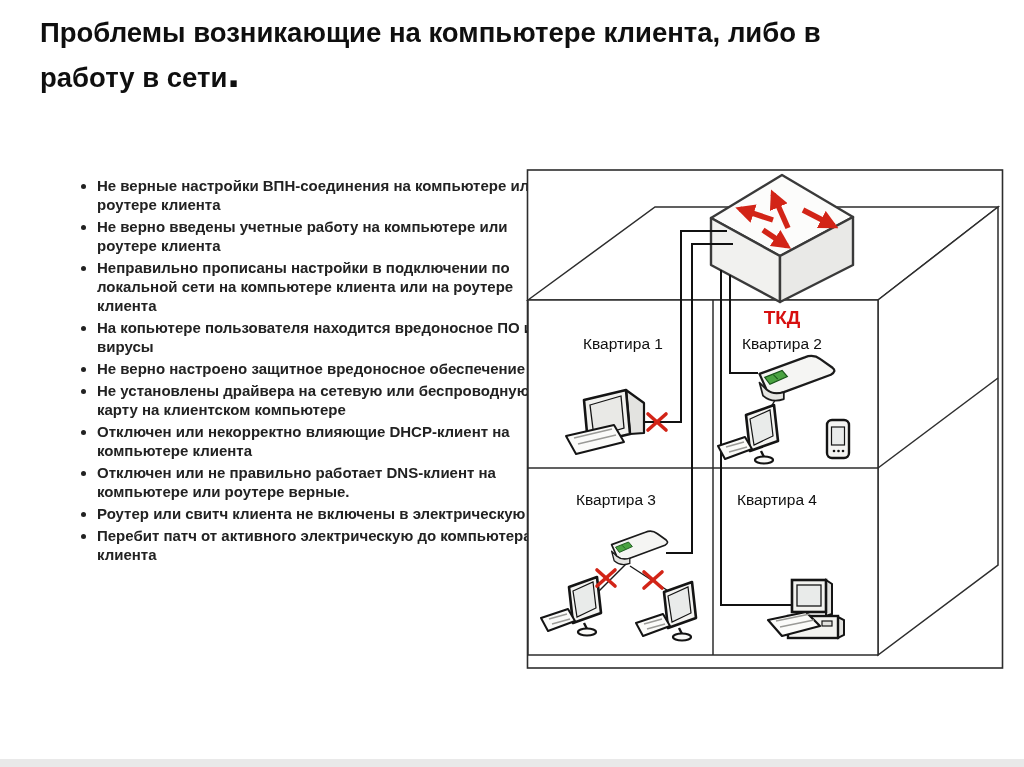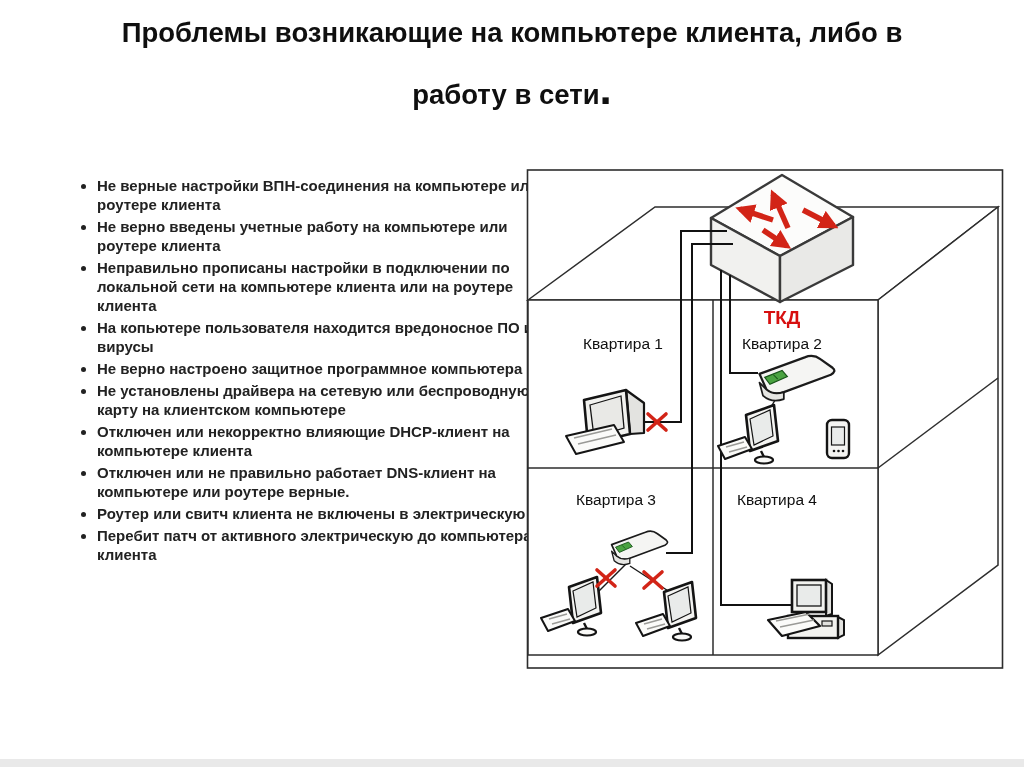--- a/index.html
+++ b/index.html
@@ -5,24 +5,24 @@
   html,body{margin:0;padding:0;}
   body{
     width:1024px;height:767px;position:relative;overflow:hidden;
     background:#ffffff;
     font-family:"Liberation Sans",sans-serif;
   }
   .slide{position:absolute;inset:0;}
   
   .slide-title{
     position:absolute;left:40px;top:13px;width:944px;
-    text-align:center;font-weight:bold;font-size:27.5px;line-height:39px;
+    text-align:left;font-weight:bold;font-size:27.5px;line-height:39px;
     color:#0f0f0f;letter-spacing:0;
   }
-  .title-line3{margin-top:17px;}
+  .title-line3{}
   .title-dot{font-size:44px;line-height:39px;}
   
   .bullets{
     position:absolute;left:60px;top:176px;width:472px;
     margin:0;padding:0 0 0 37px;list-style:disc;
     font-weight:bold;font-size:15px;line-height:19px;color:#222;
   }
   .bullets li{margin:0 0 3px 0;}
   .bullets li::marker{color:#222;}
   
@@ -44,21 +44,21 @@
   <div class="slide-title">
     <div>Проблемы возникающие на компьютере клиента, либо в</div>
     <div class="title-line3"><span>работу в сети</span><span class="title-dot">.</span></div>
   </div>
 
   <ul class="bullets">
     <li>Не верные настройки ВПН-соединения на компьютере или роутере клиента</li>
     <li>Не верно введены учетные работу на компьютере или роутере клиента</li>
     <li>Неправильно прописаны настройки в подключении по локальной сети на компьютере клиента или на роутере клиента</li>
     <li>На копьютере пользователя находится вредоносное ПО или вирусы</li>
-    <li>Не верно настроено защитное программное компьютера</li>
+    <li>Не верно настроено защитное вредоносное обеспечение</li>
     <li>Не установлены драйвера на сетевую или беспроводную карту на клиентском компьютере</li>
     <li>Отключен или некорректно влияющие DHCP-клиент на компьютере клиента</li>
     <li>Отключен или не правильно работает DNS-клиент на компьютере или роутере верные.</li>
     <li>Роутер или свитч клиента не включены в электрическую сеть</li>
     <li>Перебит патч от активного электрическую до компьютера клиента</li>
   </ul>
 
   <svg class="diagram" width="478" height="502" viewBox="0 0 478 502">
     <defs>
       <marker id="ah" markerWidth="3.5" markerHeight="3.5" refX="2.6" refY="1.75" orient="auto">

